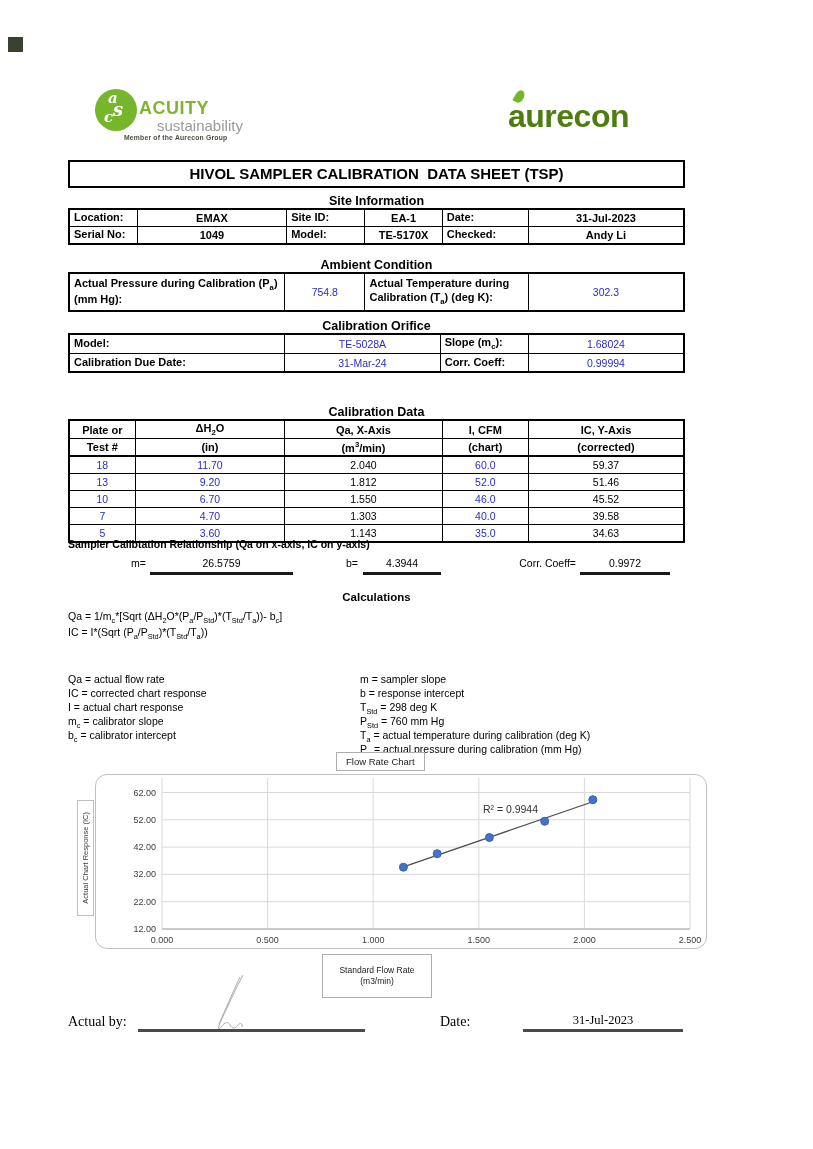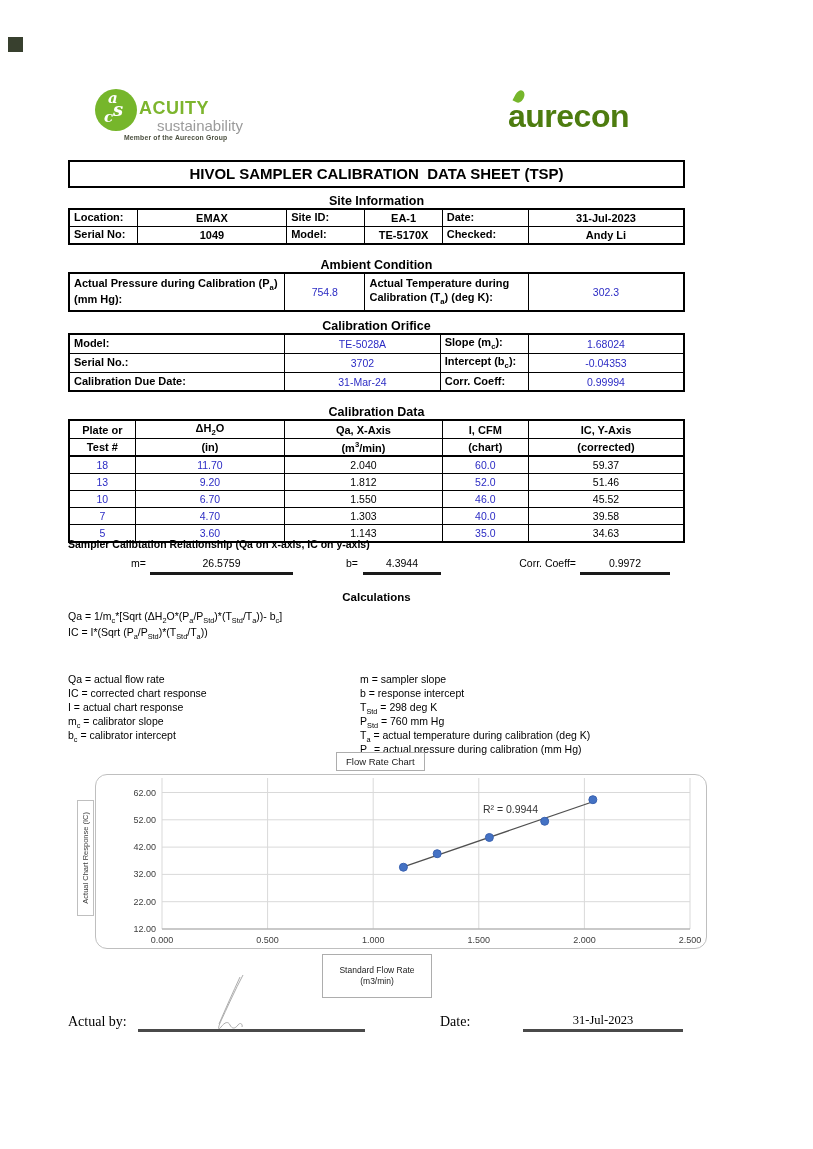--- a/index.html
+++ b/index.html
@@ -141,26 +141,20 @@
         <col style="width:155px">
         <col style="width:88px">
         <col style="width:155px">
       </colgroup>
     <tbody>
         <tr style="height:19px">
       <td class="lbl">Model:</td>
       <td class="val blue" style="font-size:10.5px">TE-5028A</td>
       <td class="lbl">Slope (m<sub>c</sub>):</td>
       <td class="val blue" style="font-size:10.5px">1.68024</td>
-    </tr>
-    <tr style="height:19px">
-      <td class="lbl">Serial No.:</td>
-      <td class="val blue" style="font-size:10.5px">3702</td>
-      <td class="lbl">Intercept (b<sub>c</sub>):</td>
-      <td class="val blue" style="font-size:10.5px">-0.04353</td>
     </tr>
     <tr style="height:19px">
       <td class="lbl">Calibration Due Date:</td>
       <td class="val blue" style="font-size:10.5px">31-Mar-24</td>
       <td class="lbl">Corr. Coeff:</td>
       <td class="val blue" style="font-size:10.5px">0.99994</td>
     </tr>
   </tbody>
     </table>
 

